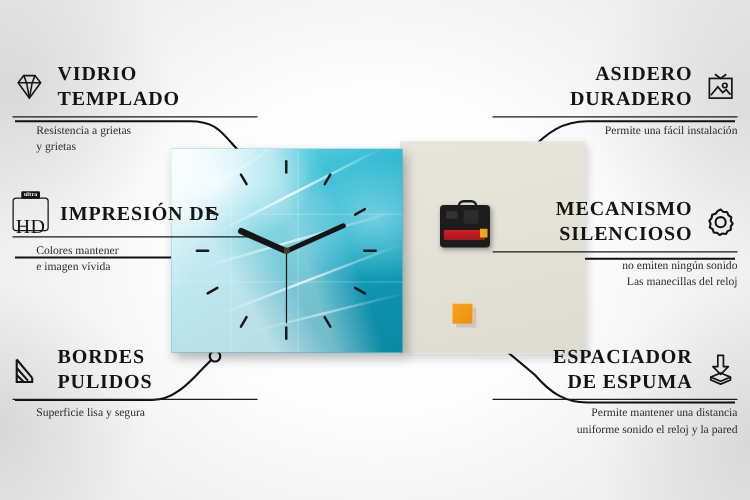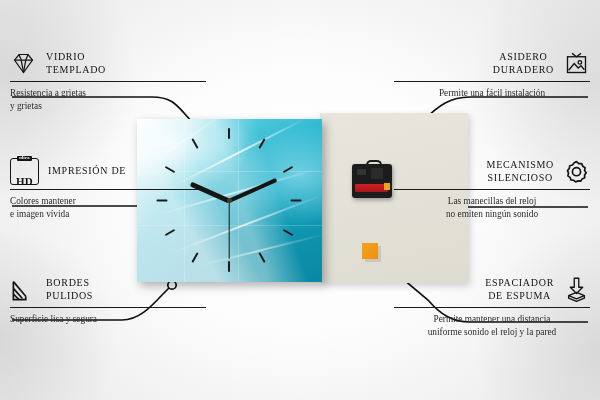--- a/index.html
+++ b/index.html
@@ -61,37 +61,37 @@
   .mech-loop{position:absolute;left:14px;top:0;width:12px;height:9px;border:2px solid #1c1c1c;border-bottom:none;border-radius:5px 5px 0 0;}
   .mech-batt{position:absolute;left:3px;top:24px;width:33px;height:8px;background:linear-gradient(180deg,#d01f25 0%,#a6161b 100%);border-radius:1px;}
   .mech-plus{position:absolute;left:32px;top:23px;width:6px;height:7px;background:#e8a81c;}
   .mech-dotA{position:absolute;left:5px;top:9px;width:9px;height:6px;background:#333;border-radius:1px;}
   .mech-dotB{position:absolute;left:19px;top:8px;width:12px;height:11px;background:#2b2b2b;border-radius:1px;}
   .spacer{position:absolute;left:225px;top:138px;width:16px;height:16px;background:linear-gradient(135deg,#f7a11d 0%,#ef8f10 100%);box-shadow:3px 3px 0 rgba(0,0,0,.10);}
 
   
   .feat{position:absolute;width:196px;}
   .feat.left{left:10px;text-align:left;}
-  .feat.right{right:10px;text-align:center;}
+  .feat.right{right:10px;text-align:right;}
   .feat-head{display:flex;align-items:center;gap:9px;}
   .feat.right .feat-head{flex-direction:row-reverse;}
   .feat-title{
-    font-size:10px;font-weight:normal;letter-spacing:.7px;color:#141414;
+    font-size:16px;font-weight:bold;letter-spacing:.7px;color:#141414;
     line-height:1.22;text-transform:uppercase;
   }
   .rule{height:1px;background:#1a1a1a;margin:4px 0 5px 0;}
-  .feat-desc{font-size:9.3px;color:#2b2b2b;line-height:1.35;}
+  .feat-desc{font-size:9.3px;color:#2b2b2b;line-height:1.35;margin-left:19px;}
   .ico{width:27px;height:27px;flex:0 0 27px;display:block;}
 
   .hd-badge{
     width:27px;height:25px;flex:0 0 27px;border:1.6px solid #141414;border-radius:3px;
     display:flex;flex-direction:column;align-items:center;justify-content:center;line-height:1;
   }
   .hd-top{font-size:4.6px;font-weight:bold;background:#141414;color:#fff;padding:.5px 2px;border-radius:1px;letter-spacing:.2px;}
-  .hd-main{font-size:11px;font-weight:bold;color:#141414;letter-spacing:.3px;margin-top:15px;}
+  .hd-main{font-size:16px;font-weight:normal;color:#141414;letter-spacing:.3px;margin-top:15px;}
 
   .f1{top:50px;}
   .f2{top:158px;}
   .f3{top:276px;}
 </style>
 </head>
 <body>
 
 <div class="stage">
   <div class="vignette"></div>
@@ -242,22 +242,22 @@
         <path d="M12 3.2 L14 5 H16.6 L17.6 7.4 L19.6 8.6 L19.2 11.2 L20.6 13.2 L19.2 15.2 L19.3 17.6 L17 18.6 L15.8 20.6 L13.3 20.3 L11.3 21.3 L9.5 19.8 L7.1 19.5 L6.3 17.2 L4.3 15.9 L4.9 13.4 L4 11.2 L5.6 9.3 L6 6.9 L8.4 6.2 L10 4.2 Z"></path>
         <circle cx="12" cy="12.2" r="3.6"></circle>
       </svg>
       <div class="feat-title">
         <div>MECANISMO</div>
         <div>SILENCIOSO</div>
       </div>
     </div>
     <div class="rule"></div>
     <div class="feat-desc">
+      <div>no emiten ningún sonido</div>
       <div>Las manecillas del reloj</div>
-      <div>no emiten ningún sonido</div>
     </div>
   </div>
 
   <div class="feat right f3">
     <div class="feat-head">
       <svg class="ico" viewBox="0 0 24 24" fill="none" stroke="#141414" stroke-width="1.2" stroke-linejoin="round">
         <path d="M10 2 H14 V10 H17.5 L12 15.5 L6.5 10 H10 Z"></path>
         <path d="M5 17.5 L12 14.6 L19 17.5 L12 20.4 Z"></path>
         <path d="M5 17.5 V19.6 L12 22.5 L19 19.6 V17.5"></path>
       </svg>

